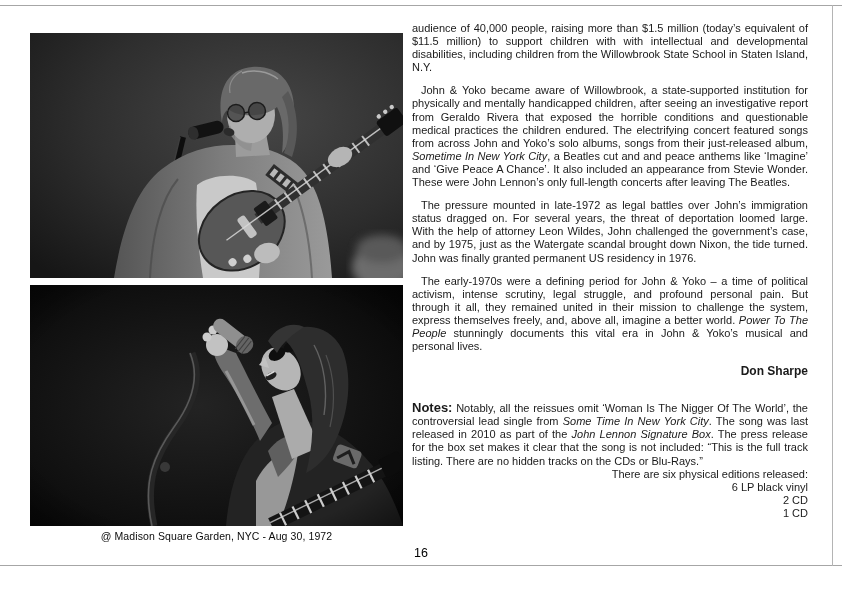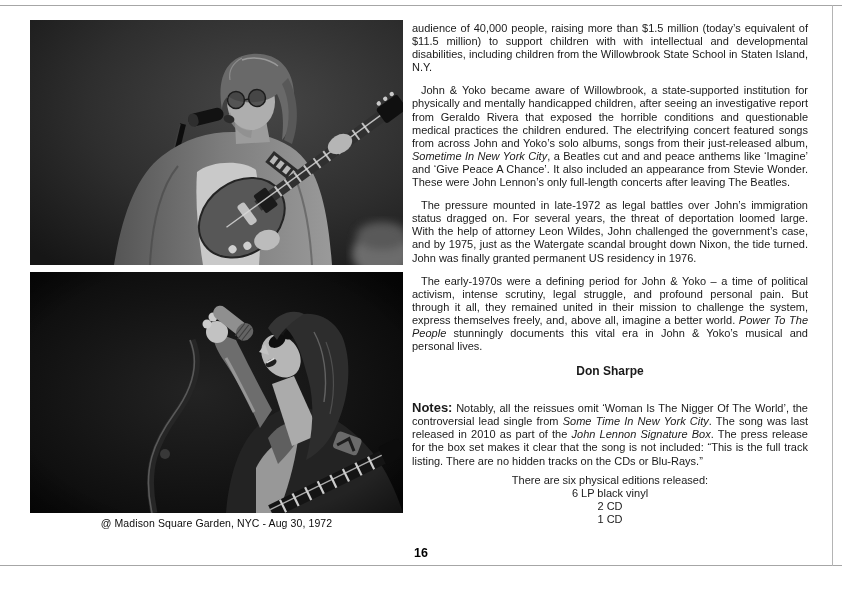--- a/index.html
+++ b/index.html
@@ -5,42 +5,42 @@
   html,body{margin:0;padding:0;background:#ffffff;}
   .page{
     position:relative;width:842px;height:595px;background:#fff;overflow:hidden;
     font-family:"Liberation Sans",sans-serif;color:#1a1a1a;
   }
   .rule{position:absolute;background:#a6a6a6;}
   .rule-top{left:0;top:5px;width:842px;height:1px;}
   .rule-bottom{left:0;top:565px;width:842px;height:1px;}
   .rule-right{left:832px;top:5px;width:1px;height:561px;background:#b4b4b4;}
 
-  .photo-col{position:absolute;left:30px;top:20px;width:373px;}
+  .photo-col{position:absolute;left:30px;top:33px;width:373px;}
   .photo{display:block;width:373px;}
   .photo1{height:245px;margin-bottom:7px;}
   .photo2{height:241px;}
   .caption{margin-top:4px;text-align:center;font-size:10.5px;color:#0c0c0c;letter-spacing:0.1px;}
 
   .text-col{
     position:absolute;left:412px;top:22px;width:396px;
     font-size:11px;line-height:13.1px;text-align:justify;
   }
   .para{margin:0 0 10px 0;}
   .para.indent{text-indent:9px;}
   .it{font-style:italic;margin-top:44px;}
-  .byline{margin:6px 0 0 0;font-weight:bold;font-size:12px;line-height:16px;text-align:center;}
+  .byline{margin:6px 0 0 0;font-weight:bold;font-size:12px;line-height:16px;text-align:right;}
   .notes{margin:22px 0 0 0;}
   .notes-label{font-weight:bold;font-size:13px;}
-  .editions{margin-top:6px;text-align:center;}
+  .editions{margin-top:0;text-align:right;}
   .ed-line{white-space:nowrap;}
 
   .page-number{
     position:absolute;left:0;top:546px;width:842px;text-align:center;
-    font-weight:bold;font-size:12.5px;color:#000;
+    font-weight:normal;font-size:12.5px;color:#000;
   }
 </style>
 </head>
 <body>
 
 <div class="page">
 
   <div class="rule rule-top"></div>
   <div class="rule rule-bottom"></div>
   <div class="rule rule-right"></div>

